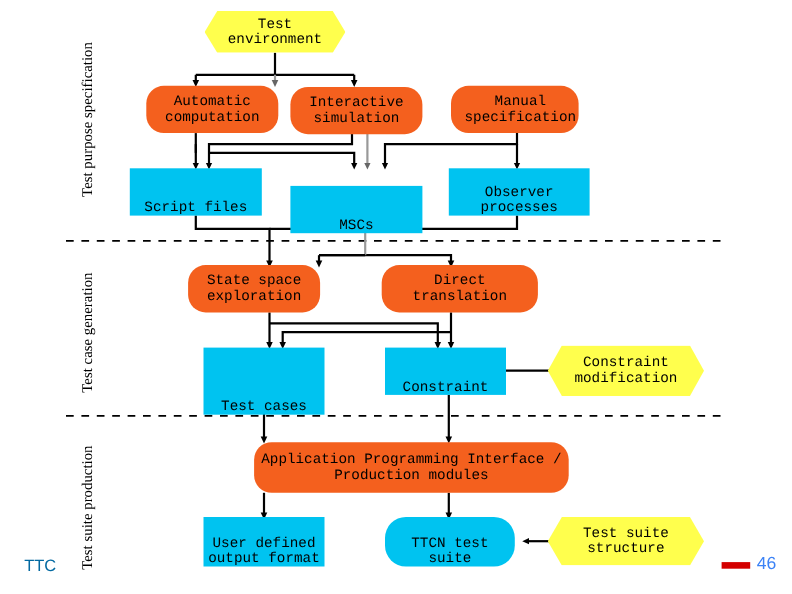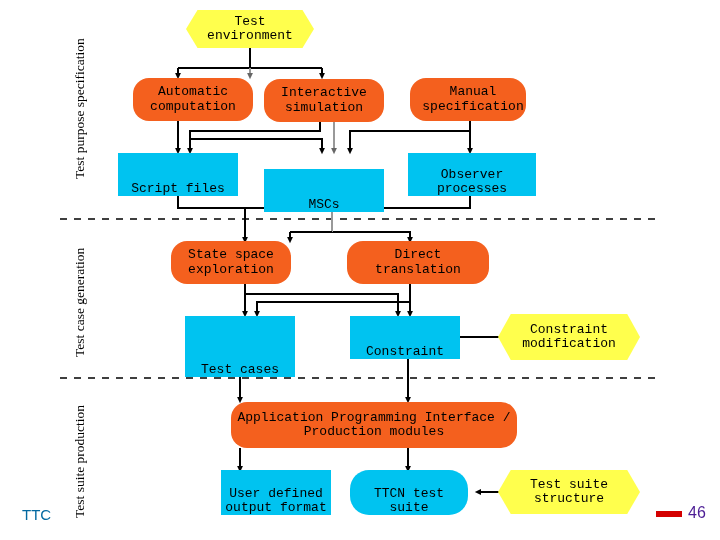--- a/index.html
+++ b/index.html
@@ -74,21 +74,21 @@
   .footer-text {
     position: absolute;
     font-family: "Liberation Sans", "DejaVu Sans", sans-serif;
     font-size: 15px;
     color: #0369a1;
   }
   .page-number {
     position: absolute;
     font-family: "Liberation Sans", "DejaVu Sans", sans-serif;
     font-size: 16px;
-    color: #4c1d95;
+    color: #3b82f6;
   }
   .red-dash {
     position: absolute;
     background: #d40000;
   }
 </style>
 </head>
 <body>
 
 <div id="page">
@@ -266,21 +266,21 @@
   </div>
 
   <div class="node node-orange" style="left:185px; top:402px; width:286px; height:46px;margin-left:46px;">
     <span>
       <span>Application Programming Interface /</span><br>
       <span>Production modules</span>
     </span>
   </div>
 
 
-  <div class="node node-blue" style="left:185px; top:470px; width:110px; height:45px;margin-left:36px;">
+  <div class="node node-blue" style="left:185px; top:470px; width:110px; height:45px;">
     <span>
       <span>User defined</span><br>
       <span>output format</span>
     </span>
   </div>
 
   <div class="node node-blue" style="left:350px; top:470px; width:118px; height:45px;border-radius:19px;">
     <span>TTCN test suite</span>
   </div>
 

